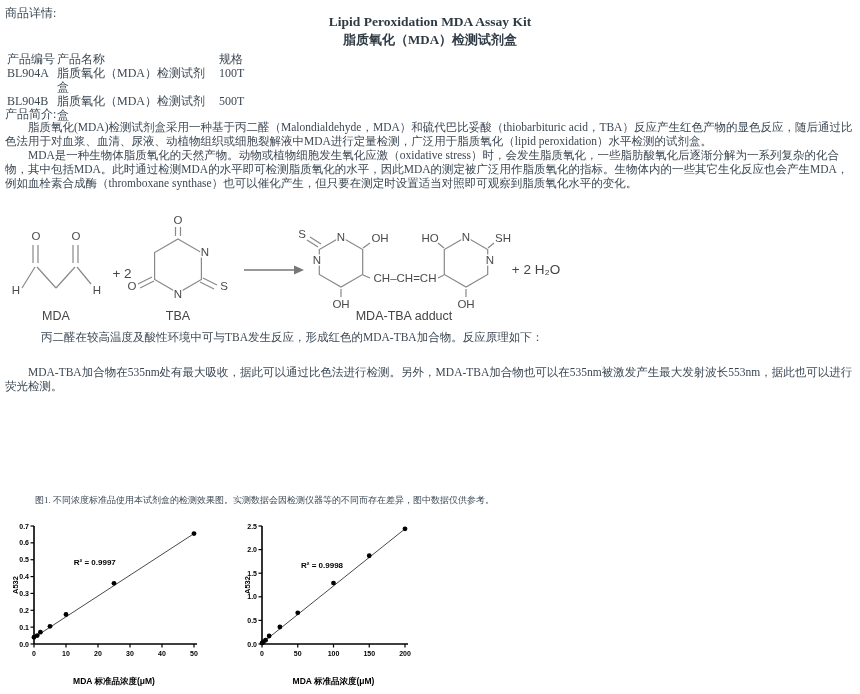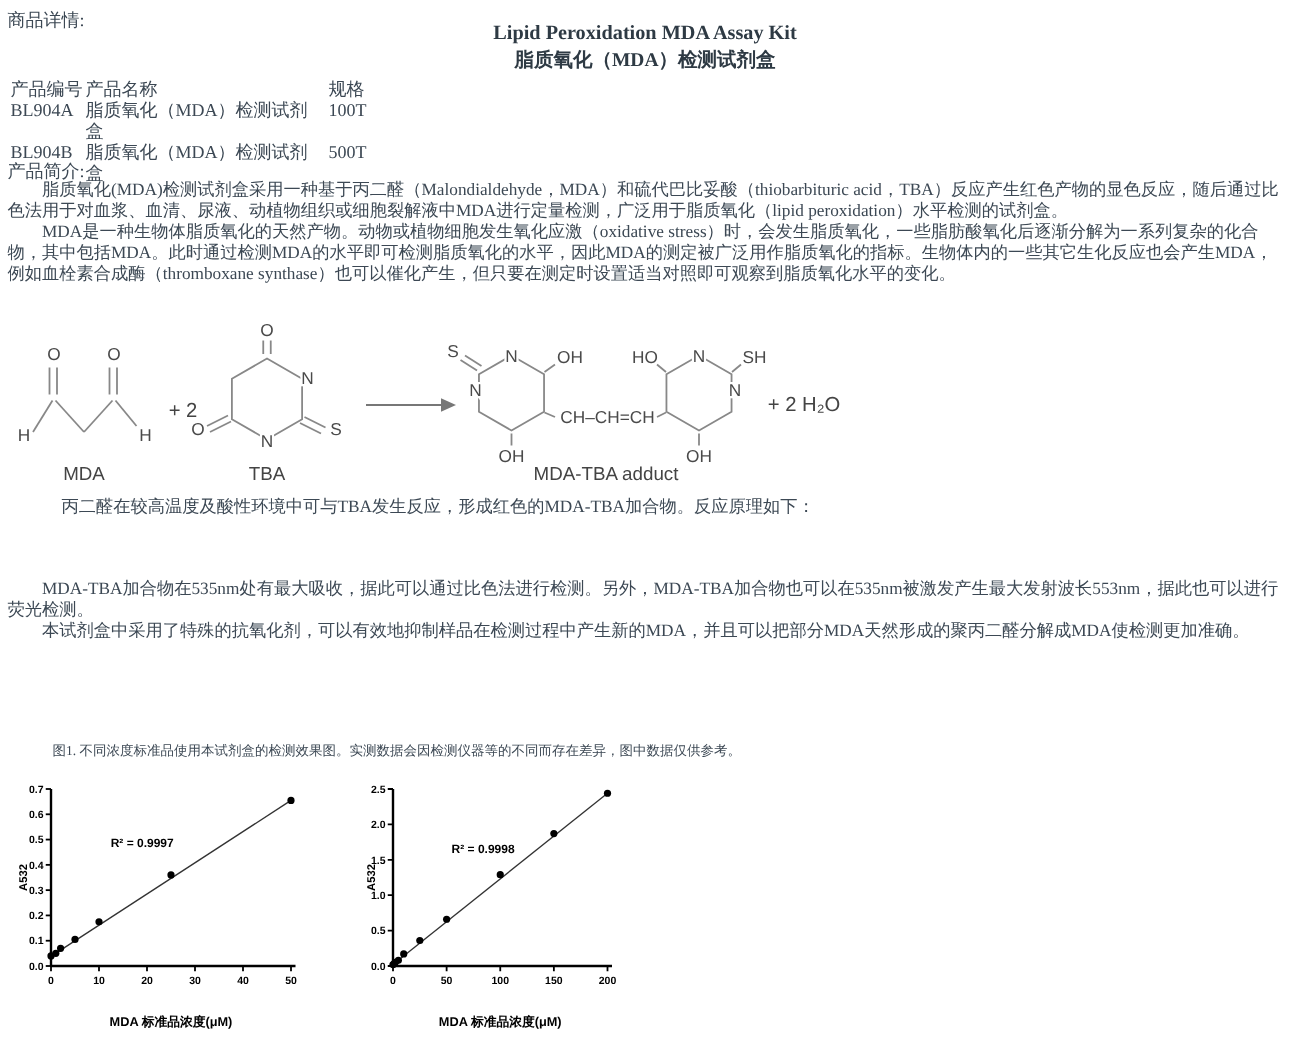--- a/index.html
+++ b/index.html
@@ -15,21 +15,21 @@
   .title-zh{font-size:13px;margin-top:1px;}
   .product-table{left:7px;top:52px;display:grid;grid-template-columns:48px 152px 52px;
     column-gap:2px;font-size:12px;line-height:14px;}
   .product-table .c2{}
   .product-table .c3{padding-left:8px;}
   .intro-heading{left:5px;top:106px;font-size:12px;}
   .body-paras{left:5px;top:120px;width:850px;font-size:11.5px;line-height:14px;}
   .body-paras p{margin:0;text-indent:2em;}
   .reaction-svg{left:6px;top:214px;}
   .reaction-note{left:5px;top:330px;font-size:11.5px;margin-left:36px;}
-  .detection-paras{left:5px;top:386px;width:850px;font-size:11.5px;line-height:14px;}
+  .detection-paras{left:5px;top:365px;width:850px;font-size:11.5px;line-height:14px;}
   .detection-paras p{margin:0;text-indent:2em;}
   .figure-caption{left:17px;top:494px;font-size:9px;margin-left:18px;}
   .charts{left:10px;top:520px;display:flex;gap:40px;}
   
   .bond{stroke:#888;stroke-width:1.2;fill:none;}
   .atom{font:11.5px "Liberation Sans","DejaVu Sans",sans-serif;fill:#4a4a4a;
     text-anchor:middle;paint-order:stroke;stroke:#ffffff;stroke-width:3px;}
   .struct-label{font:12.5px "Liberation Sans","DejaVu Sans",sans-serif;fill:#444;text-anchor:middle;}
   .struct-big{font:13.5px "Liberation Sans","DejaVu Sans",sans-serif;fill:#444;text-anchor:middle;}
   
@@ -137,21 +137,20 @@
     <text class="struct-label" x="398" y="106">MDA-TBA adduct</text>
   </g>
 
   <text class="struct-big" x="530" y="60">+ 2 H₂O</text>
 </svg>
 
 <div class="abs reaction-note">丙二醛在较高温度及酸性环境中可与TBA发生反应，形成红色的MDA-TBA加合物。反应原理如下：</div>
 
 <div class="abs detection-paras">
   <p>MDA-TBA加合物在535nm处有最大吸收，据此可以通过比色法进行检测。另外，MDA-TBA加合物也可以在535nm被激发产生最大发射波长553nm，据此也可以进行荧光检测。</p>
-  <p>本试剂盒中采用了特殊的抗氧化剂，可以有效地抑制样品在检测过程中产生新的MDA，并且可以把部分MDA天然形成的聚丙二醛分解成MDA使检测更加准确。</p>
 </div>
 
 <div class="abs figure-caption">图1. 不同浓度标准品使用本试剂盒的检测效果图。实测数据会因检测仪器等的不同而存在差异，图中数据仅供参考。</div>
 
 <div class="abs charts">
   <svg width="192" height="170">
       <line x1="24" y1="124" x2="24" y2="6" stroke="#000000" stroke-width="1.6"></line>
       <line x1="24" y1="124" x2="187" y2="124" stroke="#000000" stroke-width="1.6"></line>
       <line x1="24" y1="124" x2="24" y2="127.5" stroke="#000000" stroke-width="1.2"></line>
       <text x="24" y="136" text-anchor="middle" class="tick">0</text>

